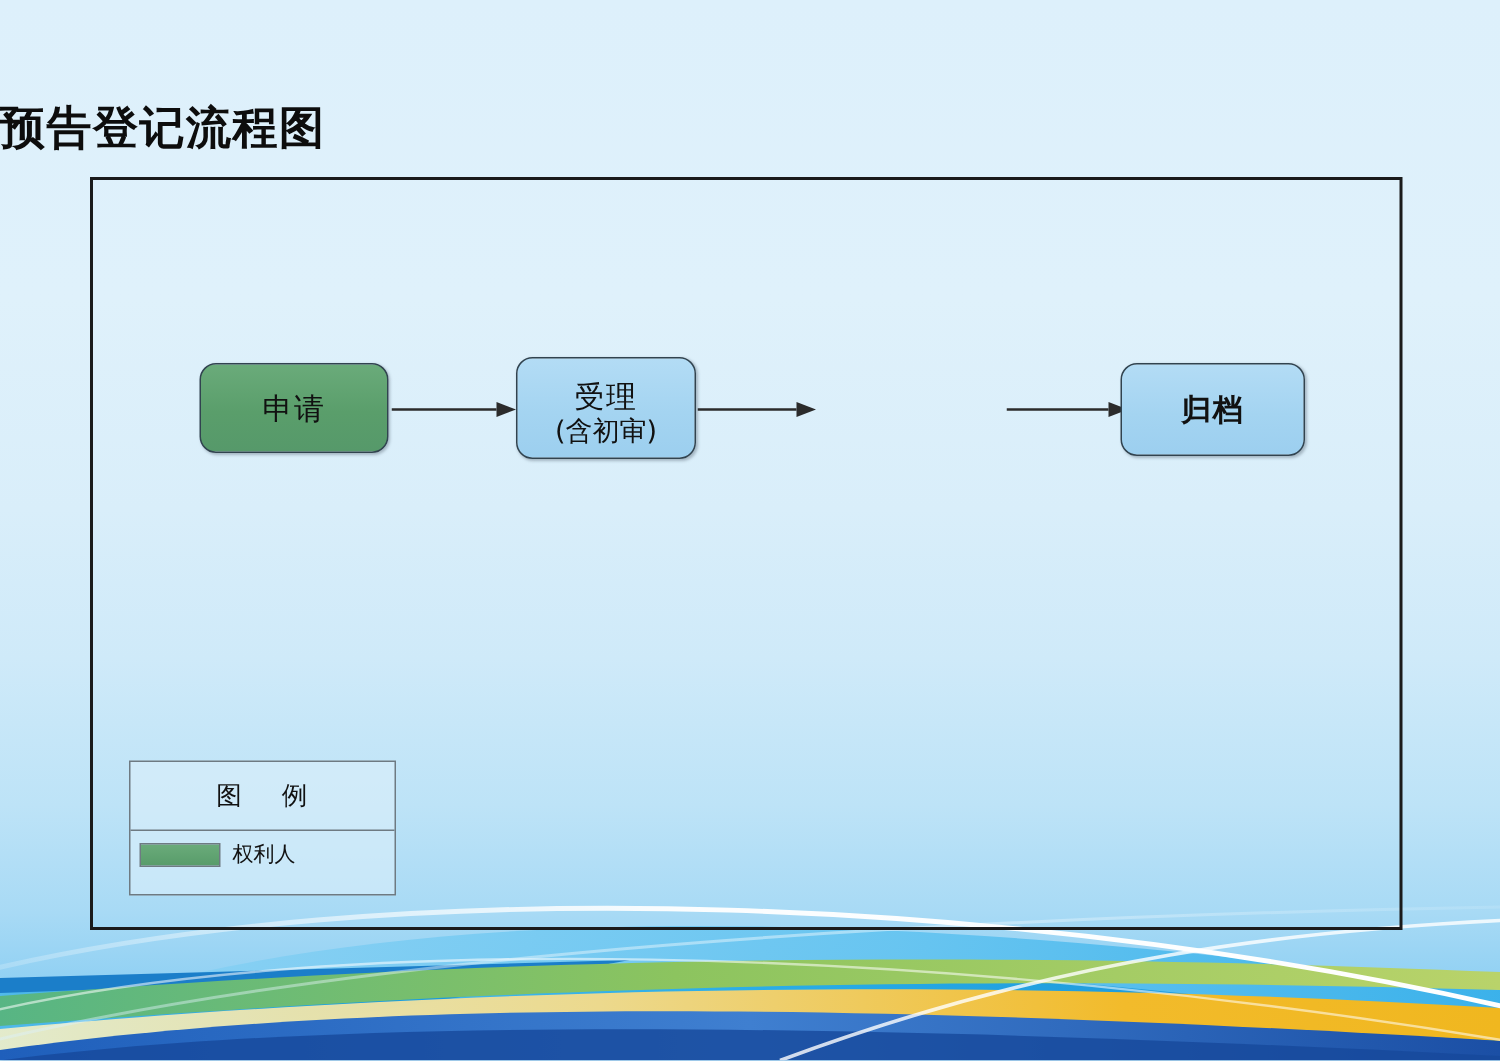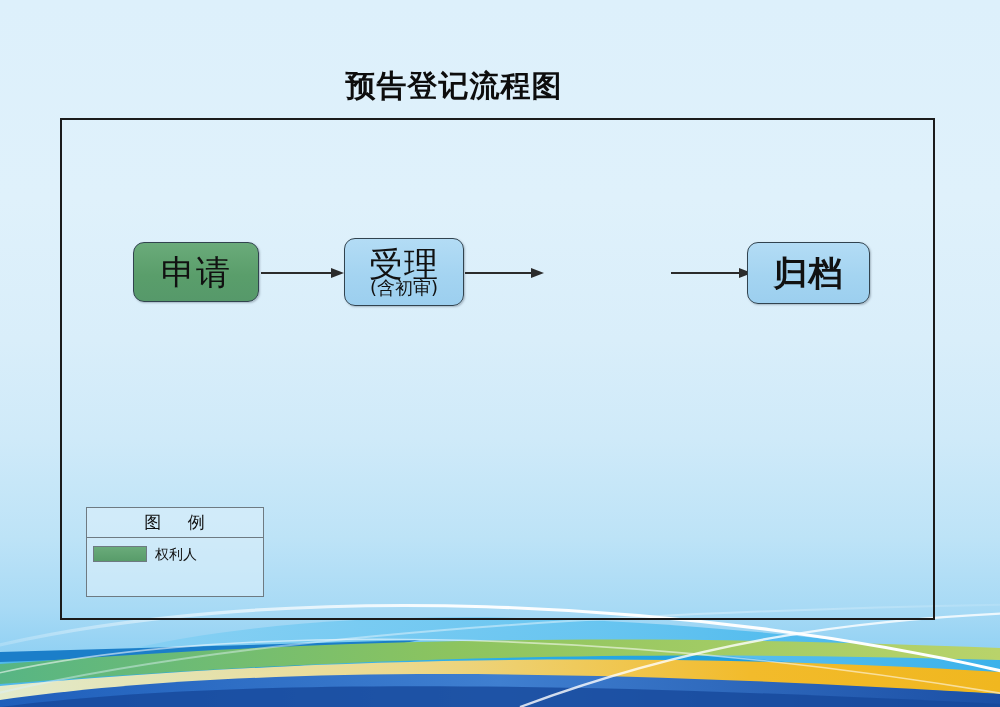--- a/index.html
+++ b/index.html
@@ -35,21 +35,20 @@
     position: absolute;
     pointer-events: none;
   }
 
   
   #title {
     position: absolute;
     left: 0;
     top: 68px;
     width: 908px;
-    text-align: center;
     font-family: "DejaVu Serif", "Liberation Serif", serif;
     font-weight: bold;
     font-size: 30px;
     letter-spacing: 1px;
     color: #0d0d0d;
     line-height: 36px;
   }
 
   
   #frame {
@@ -71,21 +70,21 @@
     border-radius: 11px;
     display: flex;
     flex-direction: column;
     align-items: center;
     justify-content: center;
     color: #111111;
     text-align: center;
     box-shadow: 1px 1px 2px rgba(60,75,90,0.35);
   }
   .node .main-label {
-    font-size: 34px;
+    font-size: 20px;
     line-height: 31px;
     letter-spacing: 1px;
     white-space: pre;
   }
   .node .sub-label {
     font-size: 18px;
     line-height: 17px;
     margin-top: -1px;
     white-space: pre;
   }
@@ -107,21 +106,21 @@
     position: absolute;
     left: 86px;
     top: 507px;
     width: 178px;
     height: 90px;
     box-sizing: border-box;
     border: 1.4px solid #6e7a82;
     background: rgba(222,241,251,0.55);
   }
   #legend-title {
-    height: 30px;
+    height: 46px;
     box-sizing: border-box;
     border-bottom: 1.4px solid #6e7a82;
     display: flex;
     align-items: center;
     justify-content: center;
     font-size: 17px;
     letter-spacing: 1px;
     color: #111;
     white-space: pre;
   }

